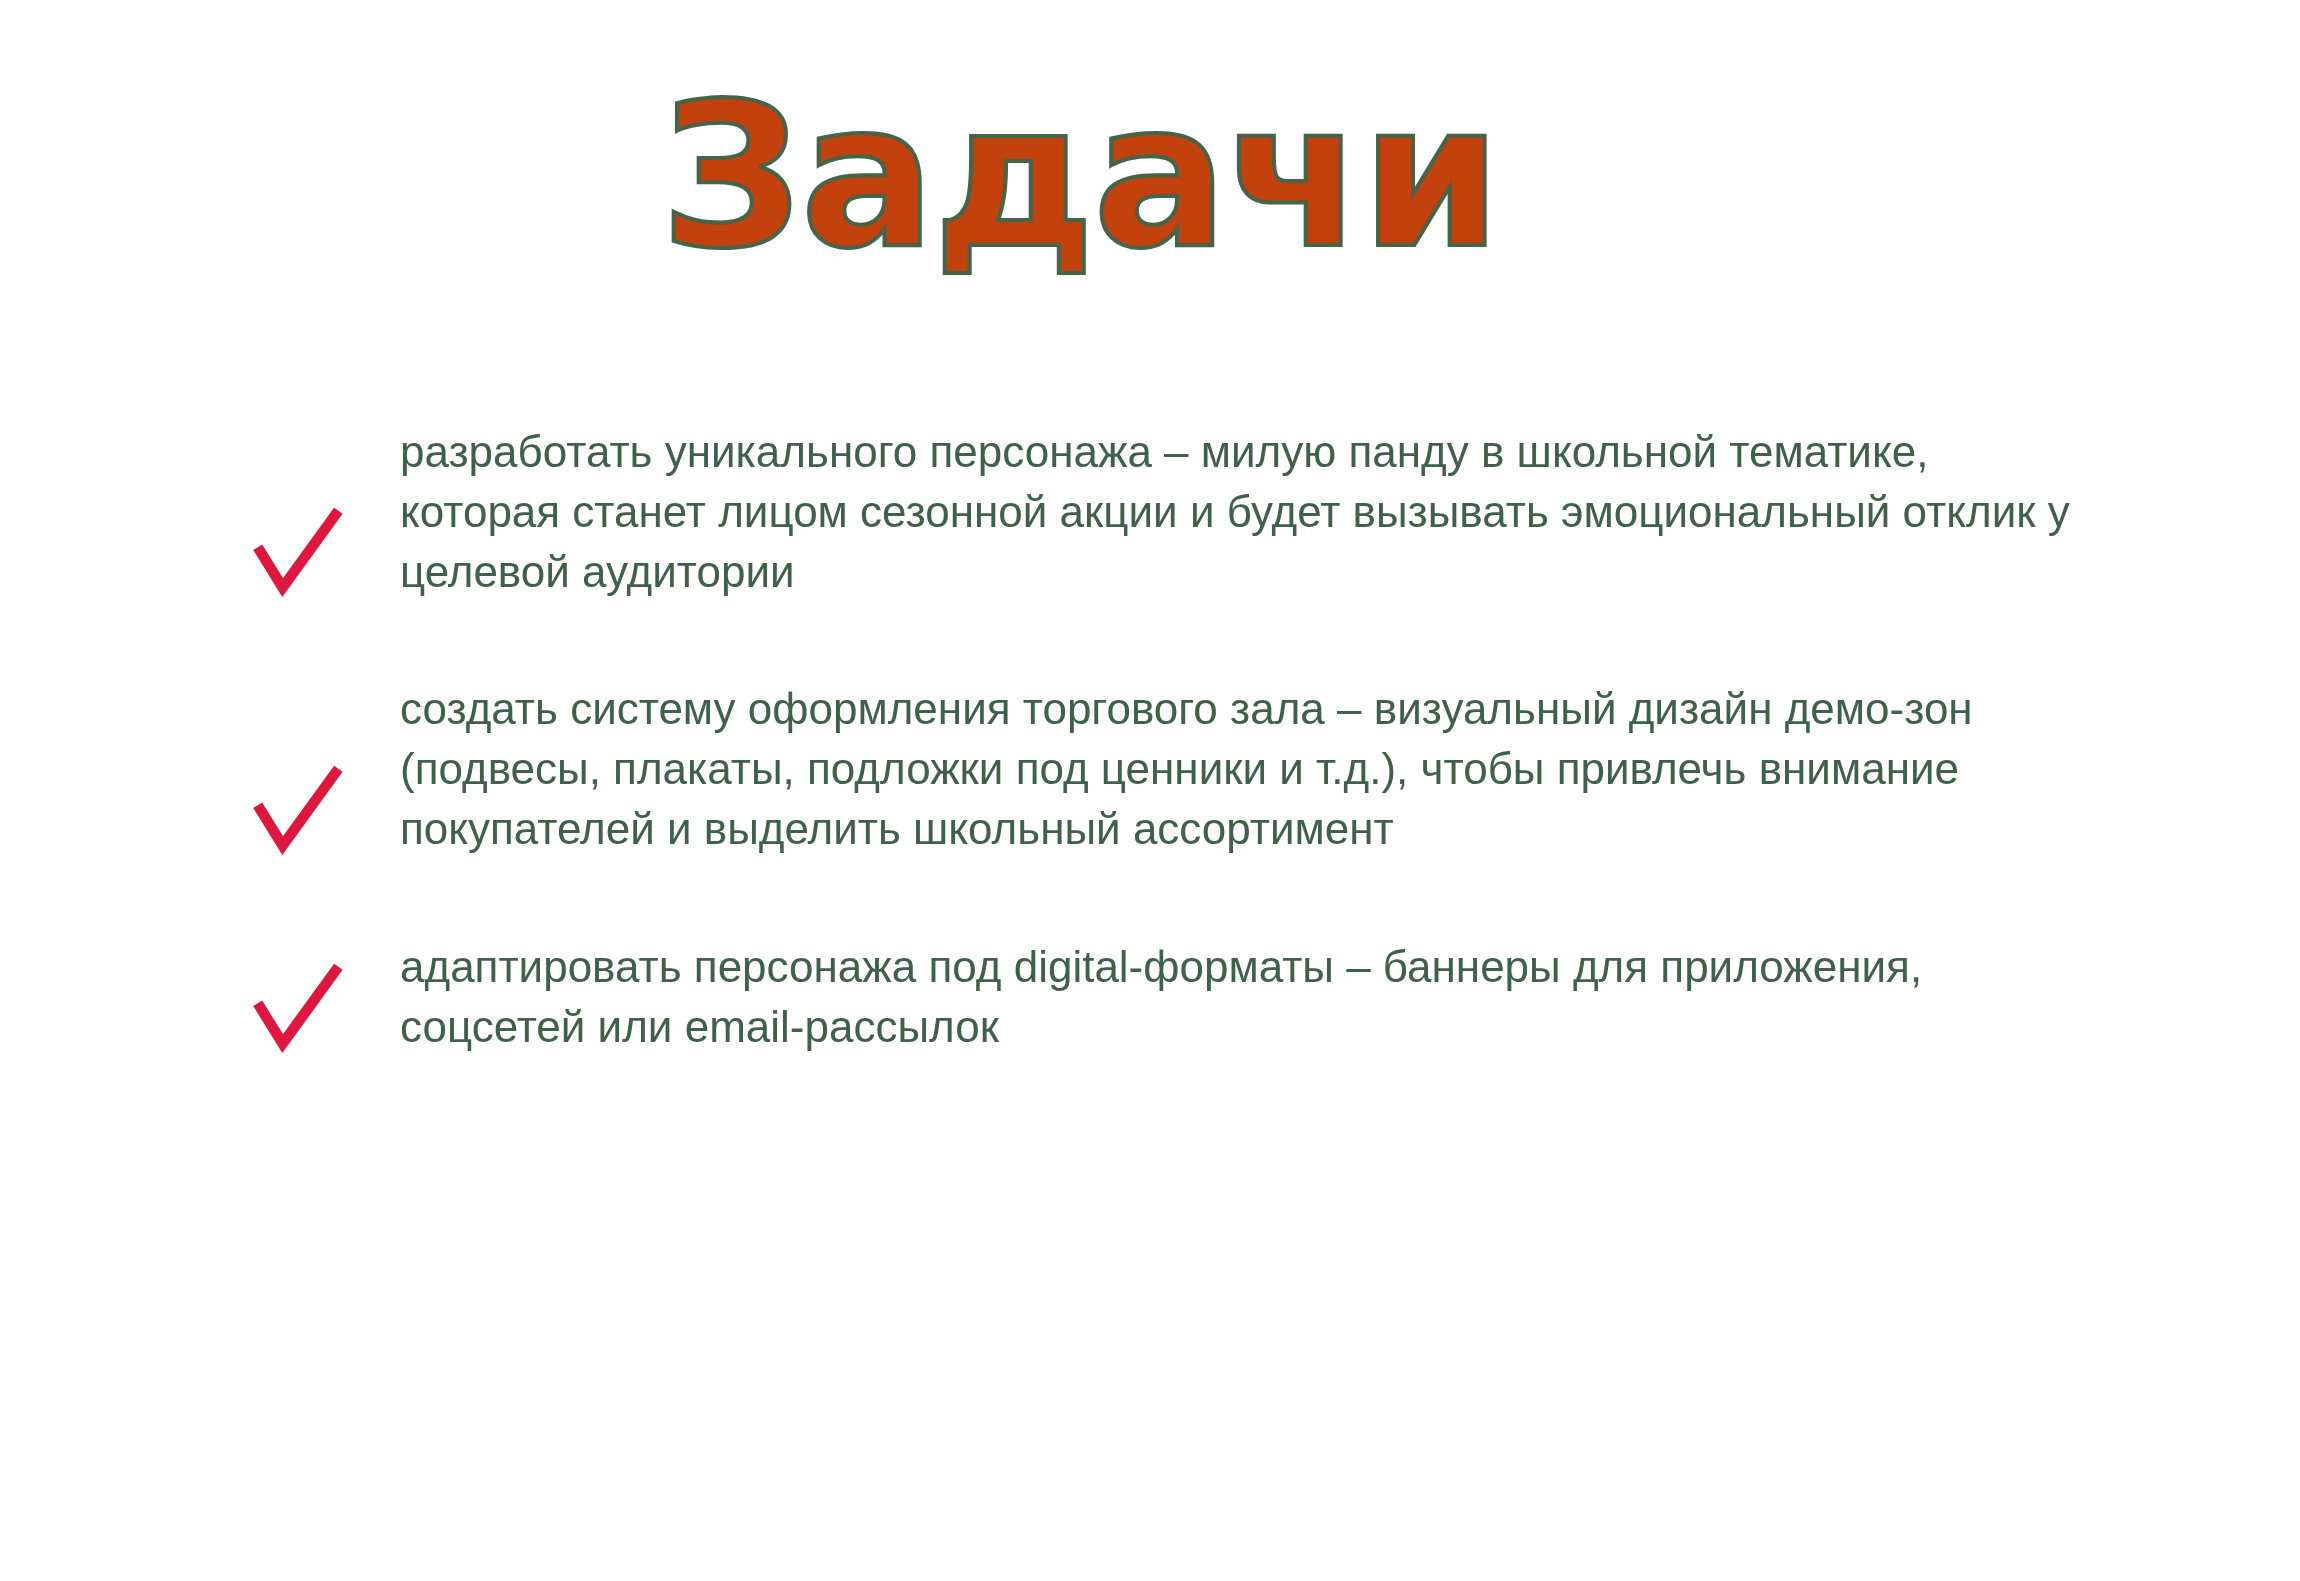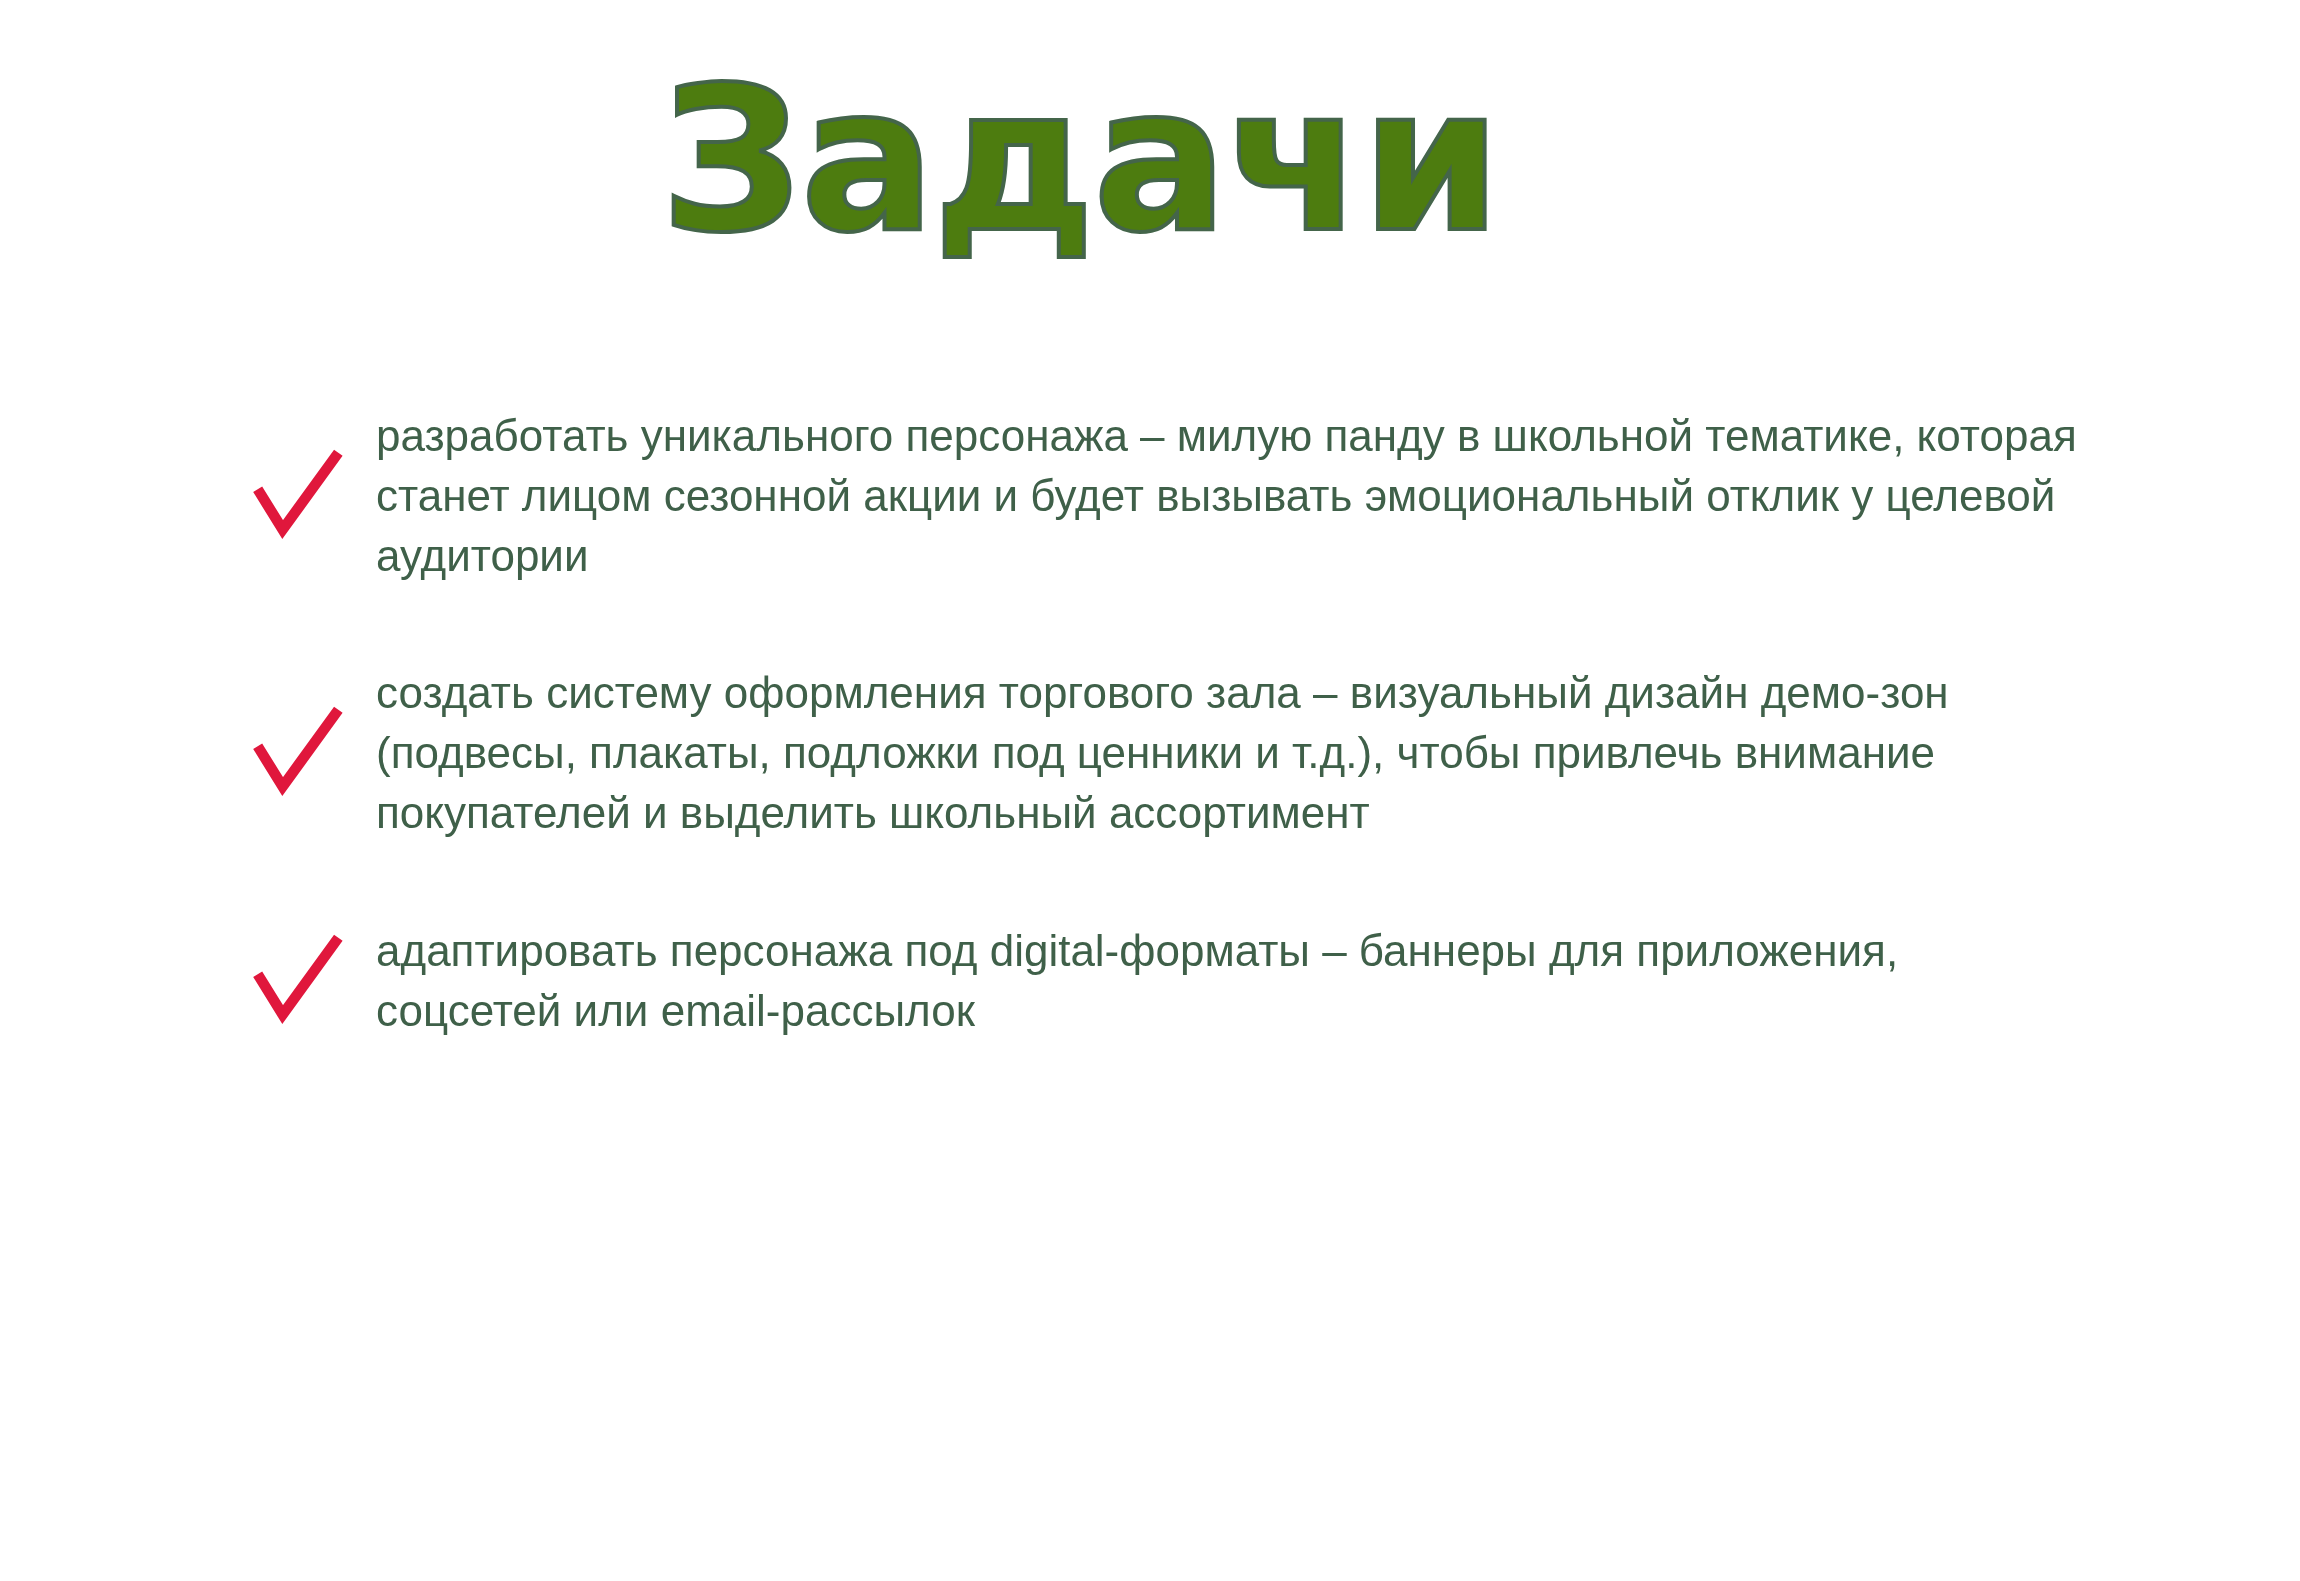--- a/index.html
+++ b/index.html
@@ -18,41 +18,42 @@
     width: 2300px;
     height: 1581px;
     background: #ffffff;
     box-sizing: border-box;
   }
   .title {
     font-family: "DejaVu Sans", sans-serif;
     font-weight: bold;
     font-size: 200px;
     line-height: 1.0;
-    color: #4d7c0f;
+    color: #c2410c;
     letter-spacing: -2px;
     text-align: center;
     padding-top: 60px;
     padding-right: 140px;
-    margin: 0;
+    margin: 16px;
     -webkit-text-stroke: 4px #44654a;
   }
   .list {
     margin: 0;
     padding: 0;
     list-style: none;
     position: absolute;
     top: 400px;
     left: 250px;
     width: 1840px;
   }
   .item {
     display: flex;
-    align-items: center;
+    align-items: flex-end;
     margin-bottom: 72px;
+    gap: 24px;
   }
   .item:last-child {
     margin-bottom: 4px;
   }
   .check {
     flex: 0 0 auto;
     width: 96px;
     height: 96px;
     margin-right: 30px;
     margin-top: 4px;

